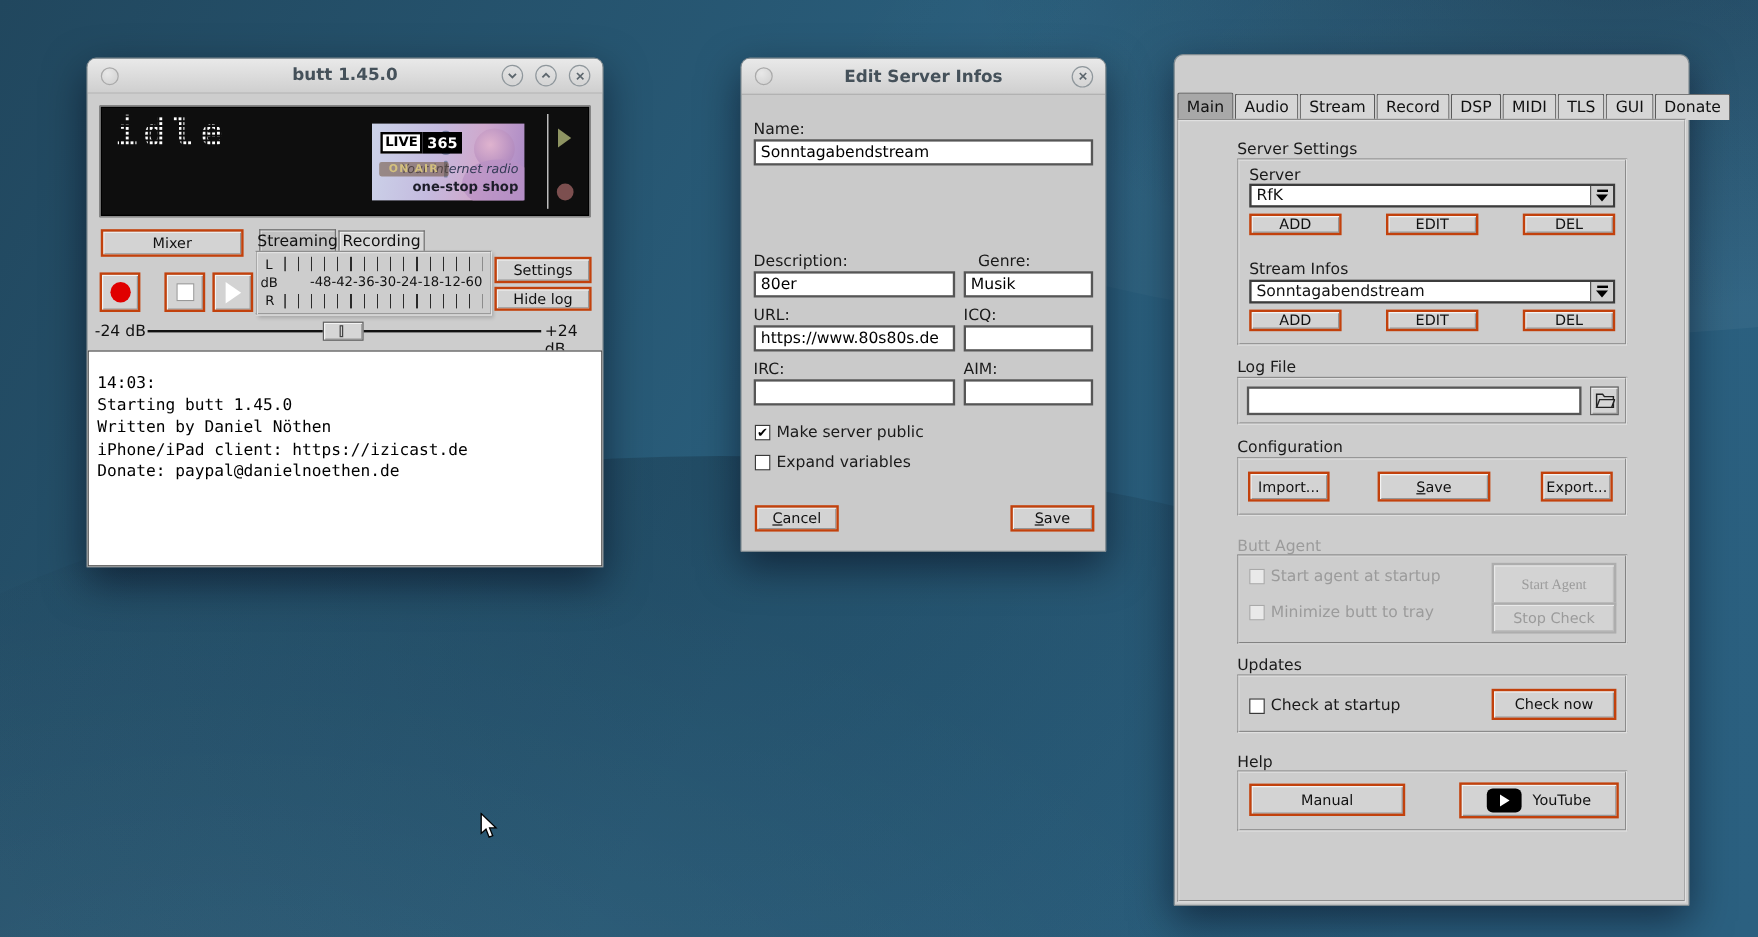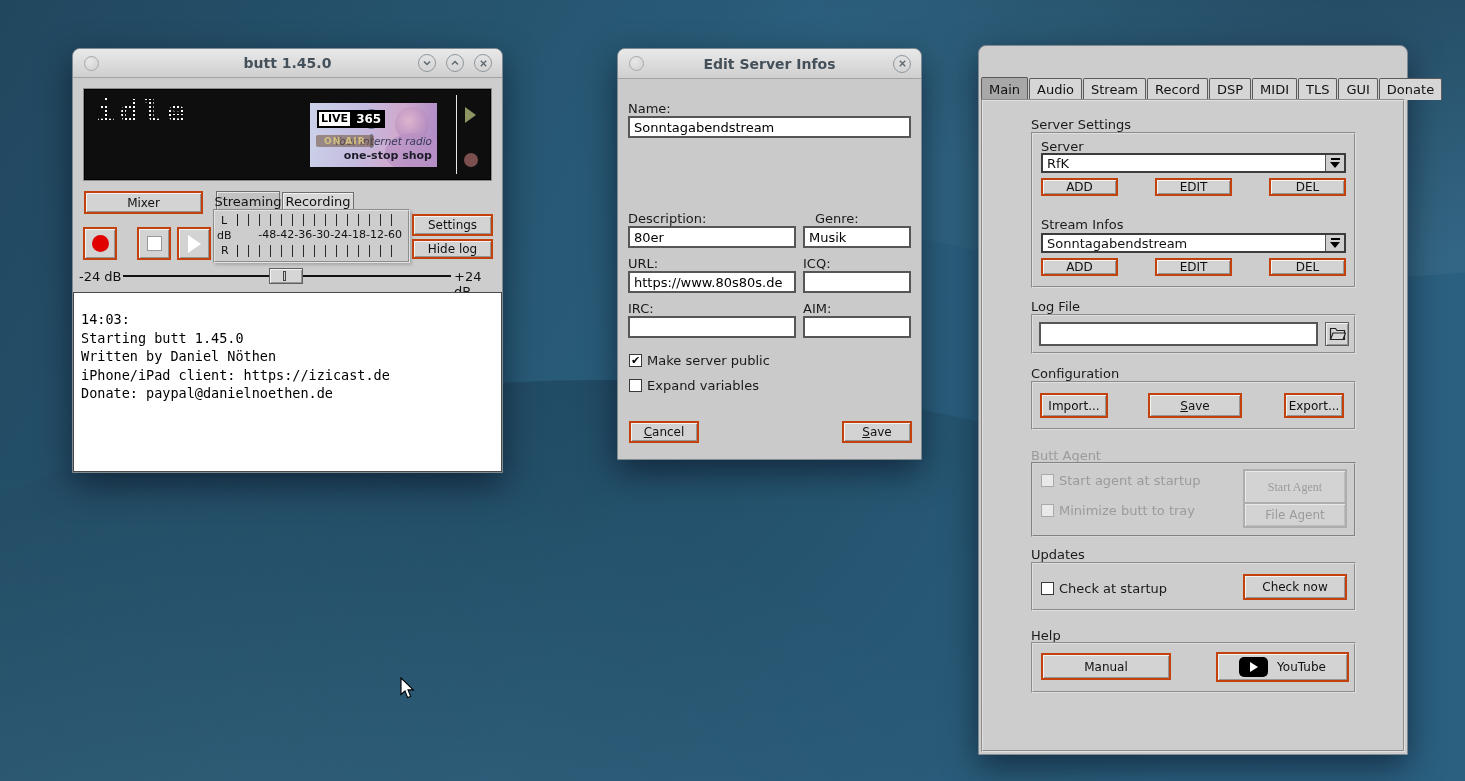--- a/index.html
+++ b/index.html
@@ -360,21 +360,21 @@
       <div class="gbox dis" style="left:48px; top:361px; width:325px; height:75px;"></div>
       <span class="cb disabled" style="left:58px; top:372px;">
         <span class="cb-box"></span>
           <span class="cb-label">Start agent at startup</span>
       </span>
       <div class="btn dis" style="left:260px; top:368px; width:104px; height:36px;font-family:Liberation Serif, serif;">Start Agent</div>
       <span class="cb disabled" style="left:58px; top:402px;">
         <span class="cb-box"></span>
           <span class="cb-label">Minimize butt to tray</span>
       </span>
-      <div class="btn dis" style="left:260px; top:401px; width:104px; height:26px;">File Agent</div>
+      <div class="btn dis" style="left:260px; top:401px; width:104px; height:26px;">Stop Check</div>
 
       <span class="label" style="left:48px; top:446px;">Updates</span>
       <div class="gbox" style="left:48px; top:461px; width:325px; height:49px;"></div>
       <span class="cb" style="left:58px; top:480px;">
         <span class="cb-box"></span>
           <span class="cb-label">Check at startup</span>
       </span>
       <div class="btn" style="left:260px; top:473px; width:104px; height:26px;">Check now</div>
 
       <span class="label" style="left:48px; top:527px;">Help</span>

